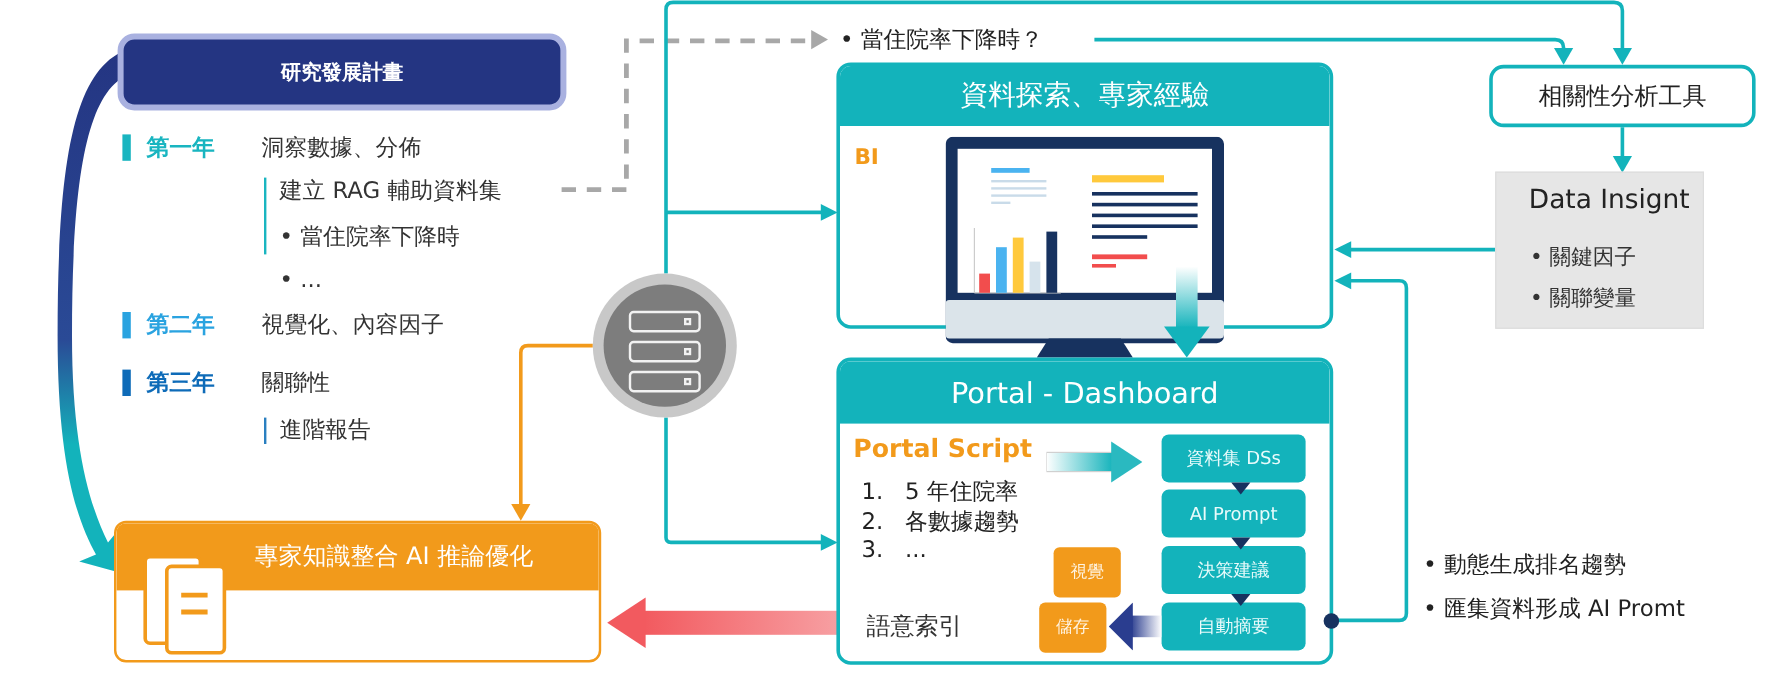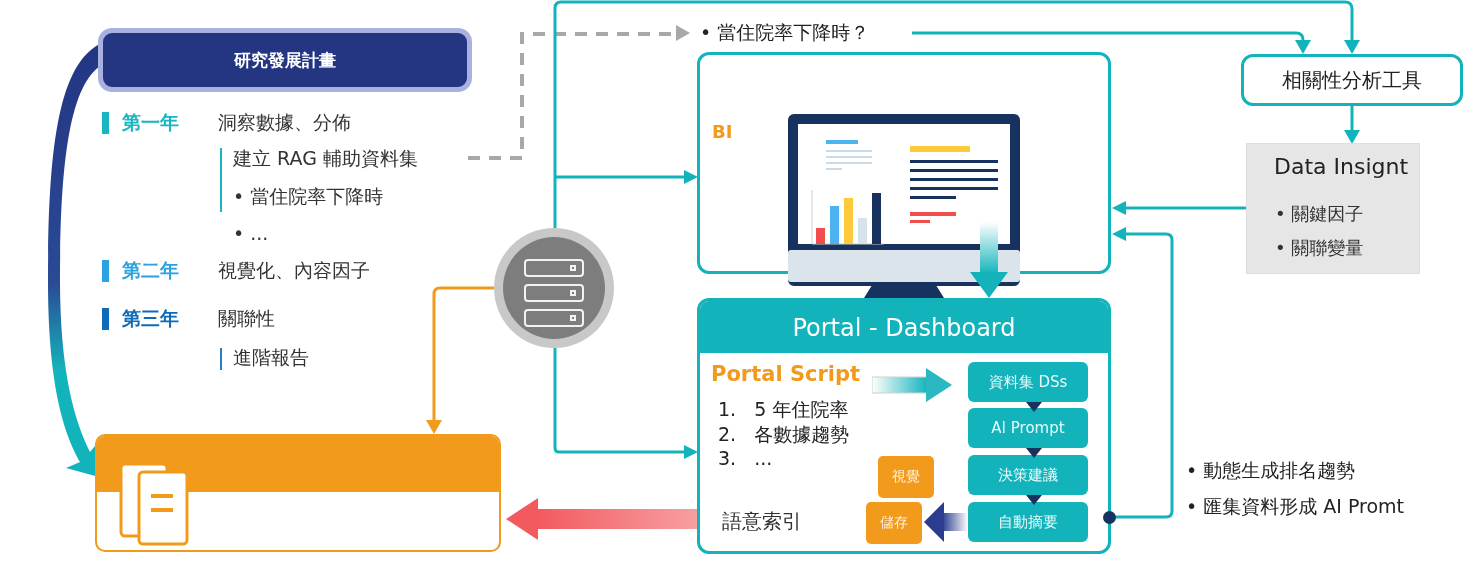--- a/index.html
+++ b/index.html
@@ -142,33 +142,35 @@
 <div class="abs sub-text" style="left:233px;top:345px;">進階報告</div>
 
 <div class="abs out-box">
   <div class="out-head"></div>
   <svg style="position:absolute;left:20px;top:24px;" width="76" height="90">
     <rect x="4" y="4" width="46" height="72" rx="4" fill="#fff" stroke="#f29a1b" stroke-width="3"></rect>
     <rect x="22" y="12" width="48" height="72" rx="4" fill="#fff" stroke="#f29a1b" stroke-width="3"></rect>
     <line x1="34" y1="36" x2="56" y2="36" stroke="#f29a1b" stroke-width="4"></line>
     <line x1="34" y1="50" x2="56" y2="50" stroke="#f29a1b" stroke-width="4"></line>
   </svg>
+  <div class="out-head-text">專家知識整合 AI 推論優化</div>
 </div>
 
 <div class="abs server">
   <div class="server-inner">
     <div class="rack" style="left:21px;top:22px;"></div>
     <div class="rack" style="left:21px;top:47px;"></div>
     <div class="rack" style="left:21px;top:72px;"></div>
   </div>
 </div>
 
 <div class="abs bullet-text" style="left:700px;top:20px;">• <span>當住院率下降時？</span></div>
 
 <div class="abs panel" style="left:697px;top:52px;width:414px;height:222px;">
+  <div class="panel-head" style="height:50px;line-height:50px;">資料探索、專家經驗</div>
   <div class="abs bi-label" style="left:12px;top:66px;">BI</div>
 </div>
 
 <svg class="abs" style="left:788px;top:114px;" width="232" height="190">
   <rect x="0" y="0" width="232" height="172" rx="6" fill="#17325f"></rect>
   <rect x="10" y="10" width="212" height="120" fill="#ffffff"></rect>
   <rect x="0" y="136" width="232" height="32" rx="3" fill="#dbe4ea"></rect>
   <path d="M86 168 L 146 168 L 156 184 L 76 184 Z" fill="#17325f"></path>
   <rect x="38" y="26" width="32" height="4" fill="#4ab3f0"></rect>
   <rect x="38" y="36" width="46" height="2" fill="#c9dbe9"></rect>

